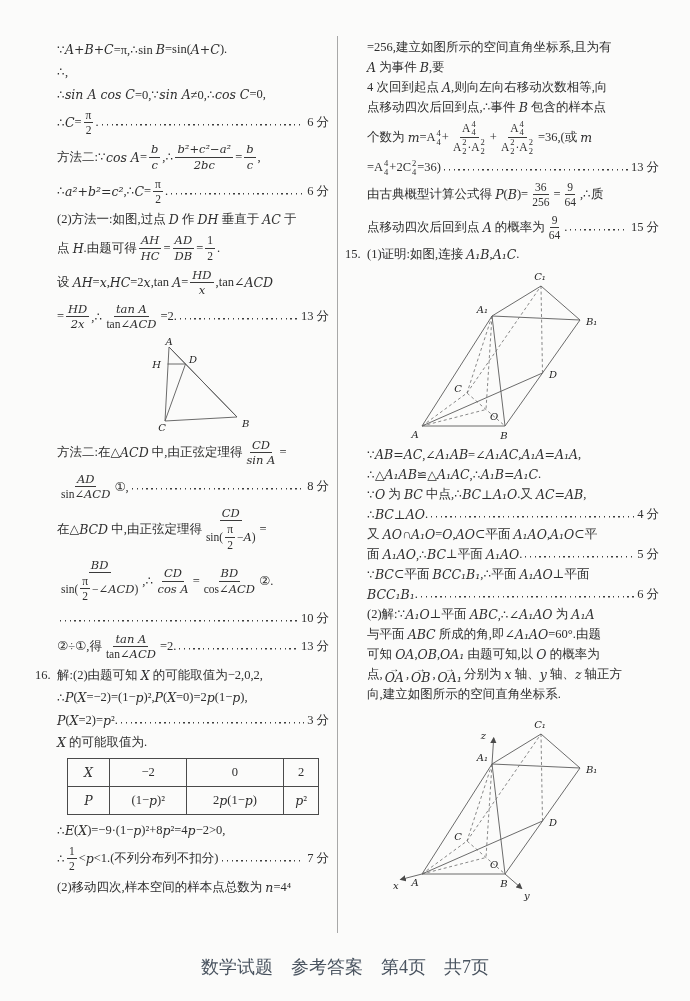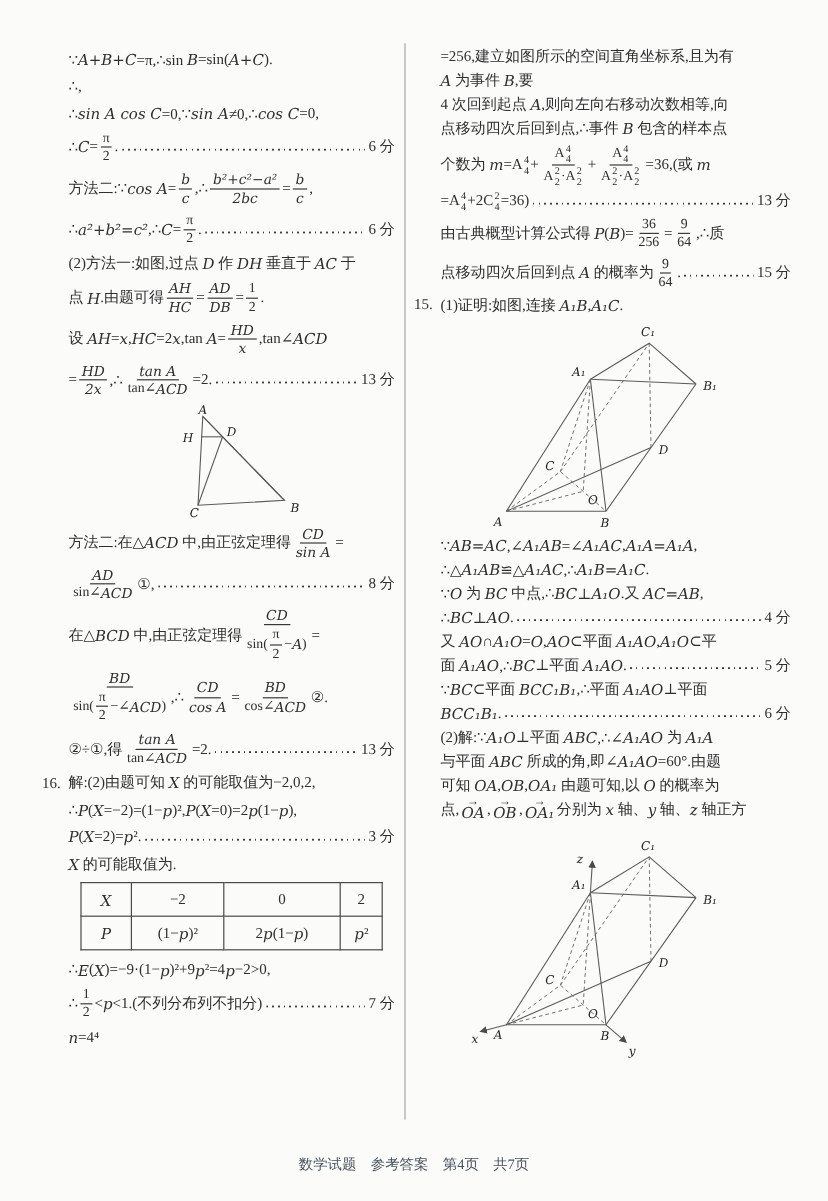--- a/index.html
+++ b/index.html
@@ -28,21 +28,21 @@
   .figwrap{display:flex;justify-content:center;margin:4px 0;}
   svg{overflow:visible;}
   .sline{stroke:#5a5a5a;stroke-width:0.9;fill:none;}
   .dline{stroke:#6a6a6a;stroke-width:0.8;fill:none;stroke-dasharray:3 2.6;}
   .svglbl{font:italic 10px "DejaVu Serif",serif;fill:#232323;}
   table.dist{border-collapse:collapse;margin:5px auto 6px auto;width:93%;border:1.6px solid #4a4a4a;}
   table.dist td{border:1px solid #4a4a4a;text-align:center;height:27px;padding:0 3px;}
   table.dist td:first-child{width:17%;}
   table.dist td span{vertical-align:middle;}
   .footer{position:absolute;left:0;right:0;bottom:22px;text-align:center;color:#49535f;
-          font-size:12px;white-space:pre;}
+          font-size:18px;white-space:pre;}
 </style>
 </head>
 <body>
 
 <div class="page">
   <div class="divider"></div>
 
   <div class="cols">
 
     <div class="col col-left">
@@ -71,20 +71,21 @@
           <text class="svglbl" x="55" y="94" text-anchor="middle">C</text>
           <text class="svglbl" x="135" y="90">B</text>
         </svg>
       </div>
 
       <div>
           <div class="line"><span class="tx">方法二:在△</span><span class="mi">ACD</span><span class="tx"> 中,由正弦定理得</span><span class="frac"><span class="fn"><span class="mi">CD</span></span><span class="fd"><span class="mi">sin A</span></span></span><span class="tx">=</span></div>
           <div class="line"><span class="frac"><span class="fn"><span class="mi">AD</span></span><span class="fd"><span class="tx">sin∠</span><span class="mi">ACD</span></span></span><span class="tx">①,</span><span class="dots"></span><span class="tx">8 分</span></div>
           <div class="line"><span class="tx">在△</span><span class="mi">BCD</span><span class="tx"> 中,由正弦定理得</span><span class="frac"><span class="fn"><span class="mi">CD</span></span><span class="fd"><span class="tx">sin(</span><span class="frac"><span class="fn"><span class="tx">π</span></span><span class="fd"><span class="tx">2</span></span></span><span class="tx">−</span><span class="mi">A</span><span class="tx">)</span></span></span><span class="tx">=</span></div>
           <div class="line"><span class="frac"><span class="fn"><span class="mi">BD</span></span><span class="fd"><span class="tx">sin(</span><span class="frac"><span class="fn"><span class="tx">π</span></span><span class="fd"><span class="tx">2</span></span></span><span class="tx">−∠</span><span class="mi">ACD</span><span class="tx">)</span></span></span><span class="tx">,∴</span><span class="frac"><span class="fn"><span class="mi">CD</span></span><span class="fd"><span class="mi">cos A</span></span></span><span class="tx">=</span><span class="frac"><span class="fn"><span class="mi">BD</span></span><span class="fd"><span class="tx">cos∠</span><span class="mi">ACD</span></span></span><span class="tx">②.</span></div>
+          <div class="line"><span class="dots"></span><span class="tx">10 分</span></div>
           <div class="line"><span class="tx">②÷①,得</span><span class="frac"><span class="fn"><span class="mi">tan A</span></span><span class="fd"><span class="tx">tan∠</span><span class="mi">ACD</span></span></span><span class="tx">=2.</span><span class="dots"></span><span class="tx">13 分</span></div>
         </div>
       <div>
           <div class="line"><span class="pnum tx">16.</span><span class="tx">解:(2)由题可知 </span><span class="mi">X</span><span class="tx"> 的可能取值为−2,0,2,</span></div>
           <div class="line"><span class="tx">∴</span><span class="mi">P</span><span class="tx">(</span><span class="mi">X</span><span class="tx">=−2)=(1−</span><span class="mi">p</span><span class="tx">)²,</span><span class="mi">P</span><span class="tx">(</span><span class="mi">X</span><span class="tx">=0)=2</span><span class="mi">p</span><span class="tx">(1−</span><span class="mi">p</span><span class="tx">),</span></div>
           <div class="line"><span class="mi">P</span><span class="tx">(</span><span class="mi">X</span><span class="tx">=2)=</span><span class="mi">p</span><span class="tx">².</span><span class="dots"></span><span class="tx">3 分</span></div>
           <div class="line"><span class="mi">X</span><span class="tx"> 的可能取值为.</span></div>
         </div>
 
       <table class="dist">
@@ -98,23 +99,23 @@
             <tr>
               <td><span class="mi">P</span></td>
               <td><span class="tx">(1−</span><span class="mi">p</span><span class="tx">)²</span></td>
               <td><span class="tx">2</span><span class="mi">p</span><span class="tx">(1−</span><span class="mi">p</span><span class="tx">)</span></td>
               <td><span class="mi">p</span><span class="tx">²</span></td>
             </tr>
           </tbody>
       </table>
 
       <div>
-          <div class="line"><span class="tx">∴</span><span class="mi">E</span><span class="tx">(</span><span class="mi">X</span><span class="tx">)=−9·(1−</span><span class="mi">p</span><span class="tx">)²+9</span><span class="mi">p</span><span class="tx">²=4</span><span class="mi">p</span><span class="tx">−2&gt;0,</span></div>
+          <div class="line"><span class="tx">∴</span><span class="mi">E</span><span class="tx">(</span><span class="mi">X</span><span class="tx">)=−9·(1−</span><span class="mi">p</span><span class="tx">)²+8</span><span class="mi">p</span><span class="tx">²=4</span><span class="mi">p</span><span class="tx">−2&gt;0,</span></div>
           <div class="line"><span class="tx">∴</span><span class="frac"><span class="fn"><span class="tx">1</span></span><span class="fd"><span class="tx">2</span></span></span><span class="tx">&lt;</span><span class="mi">p</span><span class="tx">&lt;1.(不列分布列不扣分)</span><span class="dots"></span><span class="tx">7 分</span></div>
-          <div class="line"><span class="mi">n</span><span class="tx">=4⁴</span></div>
+          <div class="line"><span class="tx">(2)移动四次,样本空间的样本点总数为 </span><span class="mi">n</span><span class="tx">=4⁴</span></div>
         </div>
     </div>
 
     <div class="col col-right">
       <div>
           <div class="line"><span class="tx">=256,建立如图所示的空间直角坐标系,且为有</span></div>
           <div class="line"><span class="mi">A</span><span class="tx"> 为事件 </span><span class="mi">B</span><span class="tx">,要</span></div>
           <div class="line"><span class="tx">4 次回到起点 </span><span class="mi">A</span><span class="tx">,则向左向右移动次数相等,向</span></div>
           <div class="line"><span class="tx">点移动四次后回到点,∴事件 </span><span class="mi">B</span><span class="tx"> 包含的样本点</span></div>
           <div class="line"><span class="tx">个数为 </span><span class="mi">m</span><span class="tx">=</span><span class="ssw"><span class="tx">A</span><span class="sstack"><span>4</span><span>4</span></span></span><span class="tx">+</span><span class="frac"><span class="fn"><span class="ssw"><span class="tx">A</span><span class="sstack"><span>4</span><span>4</span></span></span></span><span class="fd"><span class="ssw"><span class="tx">A</span><span class="sstack"><span>2</span><span>2</span></span></span><span class="tx">·</span><span class="ssw"><span class="tx">A</span><span class="sstack"><span>2</span><span>2</span></span></span></span></span><span class="tx">+</span><span class="frac"><span class="fn"><span class="ssw"><span class="tx">A</span><span class="sstack"><span>4</span><span>4</span></span></span></span><span class="fd"><span class="ssw"><span class="tx">A</span><span class="sstack"><span>2</span><span>2</span></span></span><span class="tx">·</span><span class="ssw"><span class="tx">A</span><span class="sstack"><span>2</span><span>2</span></span></span></span></span><span class="tx">=36,(或 </span><span class="mi">m</span></div>
@@ -156,20 +157,21 @@
           <div class="line"><span class="tx">∵</span><span class="mi">O</span><span class="tx"> 为 </span><span class="mi">BC</span><span class="tx"> 中点,∴</span><span class="mi">BC</span><span class="tx">⊥</span><span class="mi">A₁O</span><span class="tx">.又 </span><span class="mi">AC=AB</span><span class="tx">,</span></div>
           <div class="line"><span class="tx">∴</span><span class="mi">BC</span><span class="tx">⊥</span><span class="mi">AO</span><span class="tx">.</span><span class="dots"></span><span class="tx">4 分</span></div>
           <div class="line"><span class="tx">又 </span><span class="mi">AO</span><span class="tx">∩</span><span class="mi">A₁O</span><span class="tx">=</span><span class="mi">O</span><span class="tx">,</span><span class="mi">AO</span><span class="tx">⊂平面 </span><span class="mi">A₁AO</span><span class="tx">,</span><span class="mi">A₁O</span><span class="tx">⊂平</span></div>
           <div class="line"><span class="tx">面 </span><span class="mi">A₁AO</span><span class="tx">,∴</span><span class="mi">BC</span><span class="tx">⊥平面 </span><span class="mi">A₁AO</span><span class="tx">.</span><span class="dots"></span><span class="tx">5 分</span></div>
           <div class="line"><span class="tx">∵</span><span class="mi">BC</span><span class="tx">⊂平面 </span><span class="mi">BCC₁B₁</span><span class="tx">,∴平面 </span><span class="mi">A₁AO</span><span class="tx">⊥平面</span></div>
           <div class="line"><span class="mi">BCC₁B₁</span><span class="tx">.</span><span class="dots"></span><span class="tx">6 分</span></div>
           <div class="line"><span class="tx">(2)解:∵</span><span class="mi">A₁O</span><span class="tx">⊥平面 </span><span class="mi">ABC</span><span class="tx">,∴∠</span><span class="mi">A₁AO</span><span class="tx"> 为 </span><span class="mi">A₁A</span></div>
           <div class="line"><span class="tx">与平面 </span><span class="mi">ABC</span><span class="tx"> 所成的角,即∠</span><span class="mi">A₁AO</span><span class="tx">=60°.由题</span></div>
           <div class="line"><span class="tx">可知 </span><span class="mi">OA</span><span class="tx">,</span><span class="mi">OB</span><span class="tx">,</span><span class="mi">OA₁</span><span class="tx"> 由题可知,以 </span><span class="mi">O</span><span class="tx"> 的概率为</span></div>
           <div class="line"><span class="tx">点,</span><span class="vec"><span class="veca">→</span><span class="mi">OA</span></span><span class="tx">,</span><span class="vec"><span class="veca">→</span><span class="mi">OB</span></span><span class="tx">,</span><span class="vec"><span class="veca">→</span><span class="mi">OA₁</span></span><span class="tx">分别为 </span><span class="mi">x</span><span class="tx"> 轴、</span><span class="mi">y</span><span class="tx"> 轴、</span><span class="mi">z</span><span class="tx"> 轴正方</span></div>
+          <div class="line"><span class="tx">向,建立如图所示的空间直角坐标系.</span></div>
         </div>
 
       <div class="figwrap">
         <svg width="262" height="193" viewBox="0 0 262 193">
           <defs>
             <marker id="ah3" viewBox="0 0 8 8" refX="6.5" refY="4" markerWidth="7" markerHeight="7" orient="auto">
               <path d="M0,0 L8,4 L0,8 z" fill="#4a4a4a"></path>
             </marker>
           </defs>
           <path class="sline" d="M40,166 L123,166"></path>

